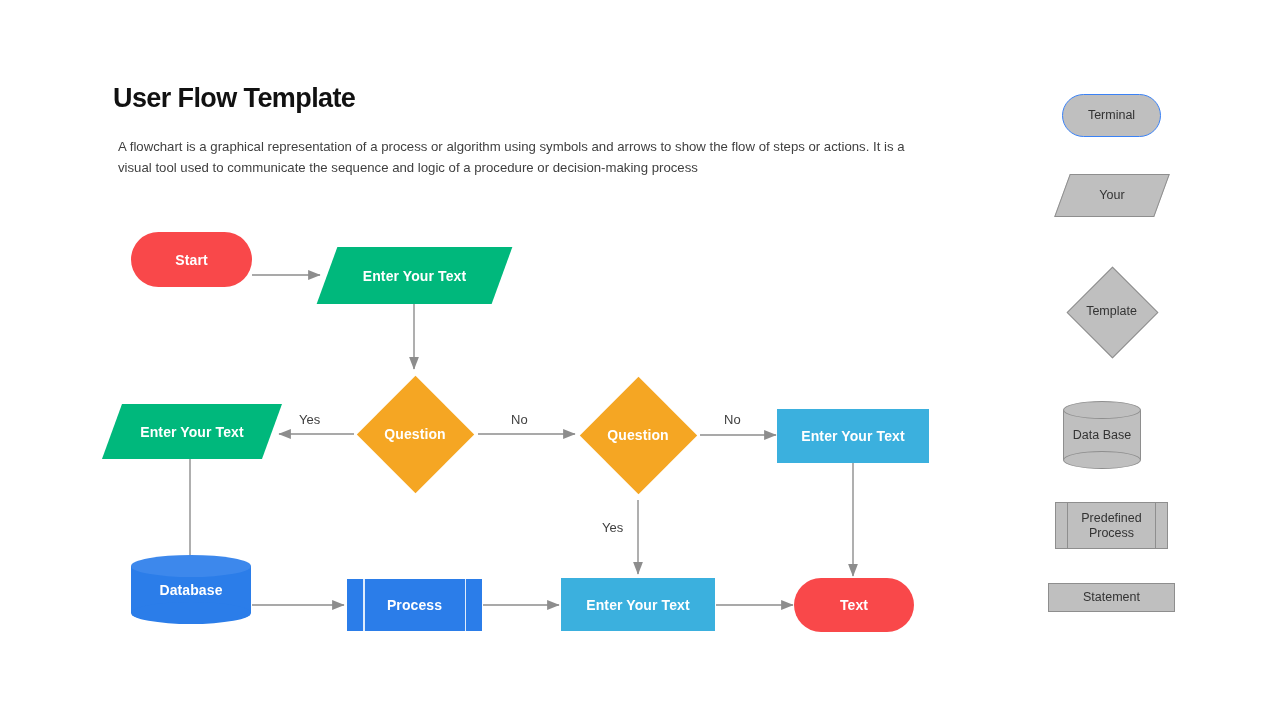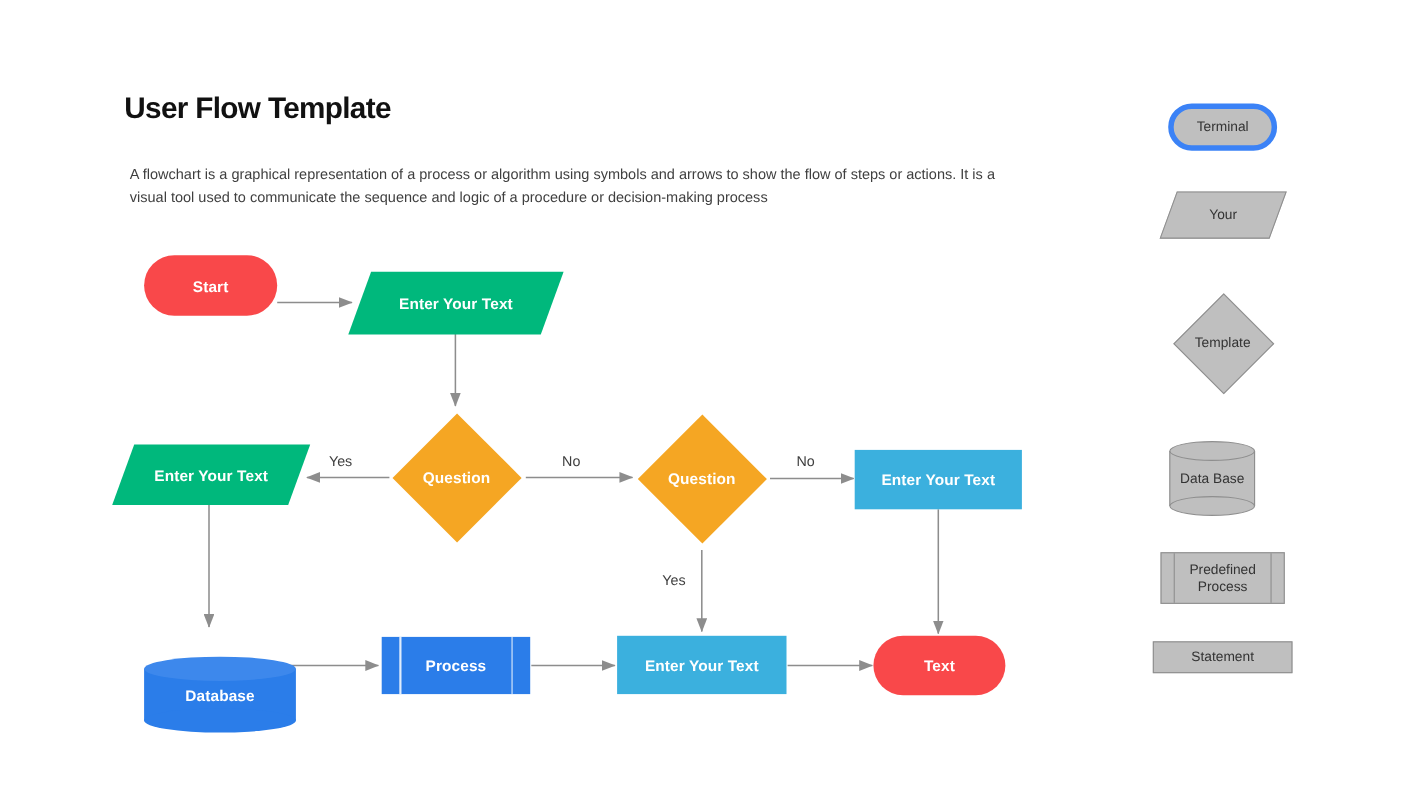--- a/index.html
+++ b/index.html
@@ -23,21 +23,21 @@
     top: 83px;
     font-size: 27px;
     font-weight: bold;
     letter-spacing: -0.6px;
     color: #111111;
     white-space: nowrap;
   }
   #page-subtitle {
     position: absolute;
     left: 118px;
-    top: 148px;
+    top: 136px;
     width: 790px;
     font-size: 13.2px;
     line-height: 21px;
     color: #3f3f3f;
   }
 
   
   .node {
     position: absolute;
     display: flex;
@@ -144,21 +144,21 @@
     z-index: 3;
     font-size: 12.5px;
     color: #333333;
     text-align: center;
     line-height: 15px;
     white-space: pre-line;
   }
   .lg-terminal {
     border-radius: 999px;
     background: #bfbfbf;
-    border: 5px solid #3b82f6;
+    border: 1px solid #3b82f6;
   }
   .lg-para { background: transparent; }
   .lg-para .skew {
     position: absolute; left: 0; top: 0; right: 0; bottom: 0;
     background: #bfbfbf;
     border: 1px solid #8e8e8e;
     transform: skewX(-20deg);
     z-index: 1;
   }
   .lg-diamond { background: transparent; }
@@ -266,21 +266,21 @@
 
 <div class="node shape-diamond" style="left:579px; top:376px; width:118px; height:118px;">
   <span class="rot"></span>
   <span class="label">Question</span>
 </div>
 
 <div class="node shape-rect" style="left:777px; top:409px; width:152px; height:54px;">
   <span class="label">Enter Your Text</span>
 </div>
 
-<div class="node shape-cylinder" style="left:131px; top:597px; width:138px; height:69px;">
+<div class="node shape-cylinder" style="left:131px; top:555px; width:120px; height:69px;">
   <span class="body"></span>
   <span class="cap bottom"></span>
   <span class="cap top"></span>
   <span class="label">Database</span>
 </div>
 
 <div class="node shape-predef" style="left:347px; top:579px; width:135px; height:52px;">
   <span class="bar l"></span>
   <span class="bar r"></span>
   <span class="label">Process</span>

